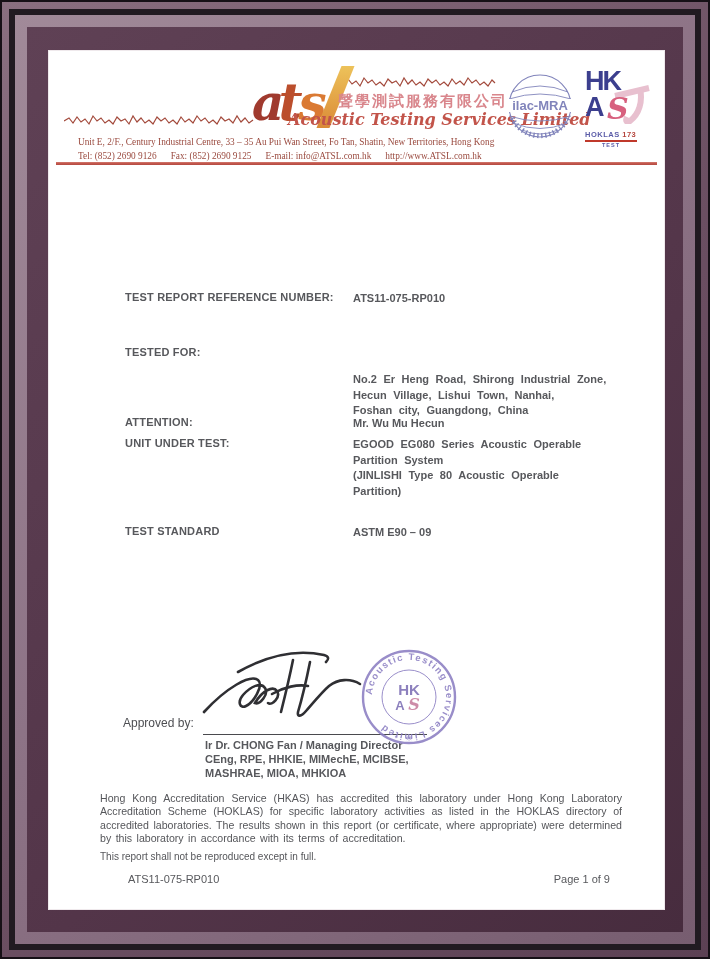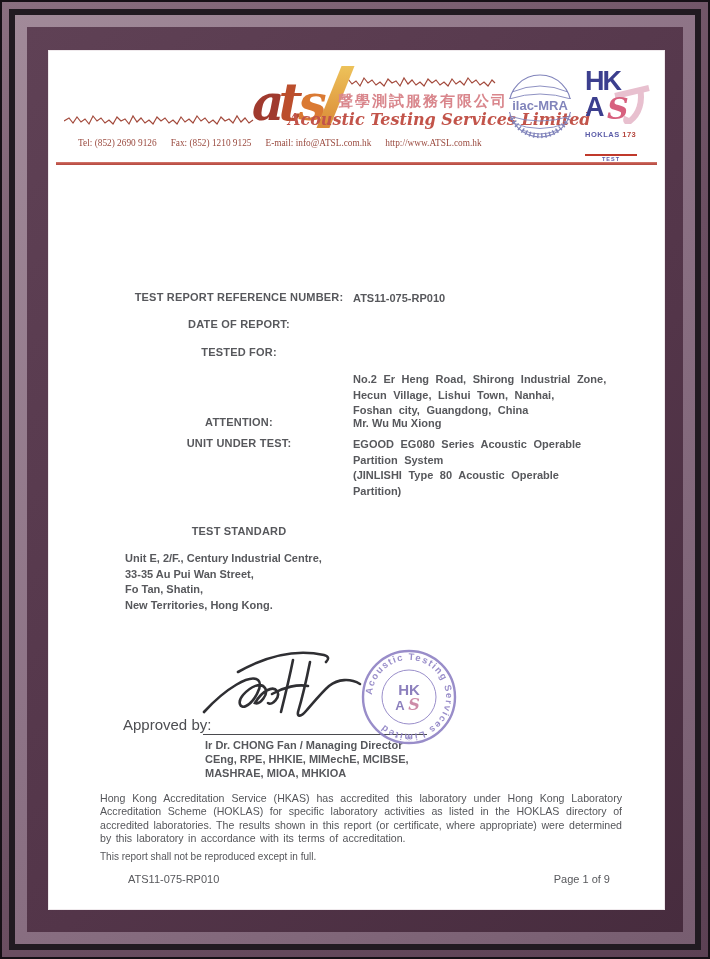--- a/index.html
+++ b/index.html
@@ -37,39 +37,39 @@
   .en-name { position:absolute; left:240px; top:60px; width:215px; font-size:16px; white-space:nowrap;
              font-family:"DejaVu Serif", serif; font-style:italic; font-weight:bold; color:#c2544a; }
 
   .addr { position:absolute; left:30px; top:86px; width:420px; color:#9a4a3f;
           font-family:"Liberation Serif", serif; font-size:9.3px; line-height:13px; white-space:nowrap; }
   .addr .contact { display:flex; gap:14px; margin-top:1px; }
 
   .ilac { position:absolute; left:452px; top:22px; }
   .hkas { position:absolute; left:537px; top:16px; width:66px; }
   .hoklas-line { margin-top:2px; font-size:7.5px; font-weight:bold; color:#5b5ca8; letter-spacing:0.5px;
-                 border-bottom:2px solid #c0392b; padding-bottom:15px; width:52px; white-space:nowrap; }
+                 border-bottom:2px solid #c0392b; padding-bottom:1px; width:52px; white-space:nowrap; }
   .hoklas-line .n173 { color:#b5453c; }
   .hoklas-test { font-size:5.5px; font-weight:bold; color:#5b5ca8; letter-spacing:1px; width:52px; text-align:center; }
 
   .red-rule { position:absolute; left:8px; right:8px; top:112px; height:3px;
               background:linear-gradient(180deg,#d27d72 0%,#c4584e 45%,#b34a42 100%); }
 
   
   .title { position:absolute; left:75px; top:145px; font-size:21.5px; font-weight:bold;
            color:#55565a; line-height:26px; white-space:pre-line; letter-spacing:0.2px; }
 
   
   .frow { position:absolute; left:77px; width:498px; display:flex; }
-  .flabel { width:228px; flex:none; font-size:11px; font-weight:bold; color:#57585c; letter-spacing:0.2px;text-align:center; }
+  .flabel { width:228px; flex:none; font-size:11px; font-weight:bold; color:#57585c; letter-spacing:0.2px; }
   .fvalue { flex:1; font-size:11px; font-weight:bold; color:#57585c; line-height:15.5px; white-space:pre-line; }
   .fvalue.just { word-spacing:3.5px; }
 
   
-  .approved-label { position:absolute; left:75px; top:666px; font-size:15px; color:#4d4e52; }
+  .approved-label { position:absolute; left:75px; top:666px; font-size:12px; color:#4d4e52; }
   .sig-svg { position:absolute; left:150px; top:592px; }
   .sig-line { position:absolute; left:155px; top:684px; width:224px; border-top:1.5px solid #4a4a4e; }
   .sig-names { position:absolute; left:157px; top:688px; font-size:11px; font-weight:bold;
                color:#57585c; line-height:14px; white-space:pre-line; }
   .stamp { position:absolute; left:310px; top:596px; opacity:0.88; }
 
   
   .foot-para { position:absolute; left:52px; top:742px; width:522px; font-size:10.6px; color:#55565a;
                line-height:13.4px; text-align:justify; word-spacing:1.5px; }
   .foot-note { position:absolute; left:52px; top:801px; font-size:10px; color:#55565a; }
@@ -102,23 +102,24 @@
         <span class="la">a</span>
         <span class="lt">t</span>
         <span class="ls">s</span>
         <span class="logo-slash"></span>
       </div>
 
       <div class="cn-name">聲學測試服務有限公司</div>
       <div class="en-name">Acoustic Testing Services Limited</div>
 
       <div class="addr">
+        <div>Unit E, 2/F., Century Industrial Centre, 33 – 35 Au Pui Wan Street, Fo Tan, Shatin, New Territories, Hong Kong</div>
         <div class="contact">
           <span>Tel: (852) 2690 9126</span>
-          <span>Fax: (852) 1210 9125</span>
+          <span>Fax: (852) 2690 9125</span>
           <span>E-mail: info@ATSL.com.hk</span>
           <span>http://www.ATSL.com.hk</span>
         </div>
       </div>
 
       <svg class="ilac" width="80" height="72" viewBox="0 0 80 72">
         <circle cx="40" cy="34" r="31" fill="none" stroke="#8184bb" stroke-width="1.1"></circle>
         <path d="M12,20 Q40,8 68,20" fill="none" stroke="#8184bb" stroke-width="0.9"></path>
         <path d="M9,27 Q40,17 71,27" fill="none" stroke="#8184bb" stroke-width="0.9"></path>
         <path d="M9,44 Q40,54 71,44" fill="none" stroke="#8184bb" stroke-width="0.9"></path>
@@ -143,50 +144,46 @@
 
       <div class="red-rule"></div>
     </div>
 
 
     <div class="frow" style="top:241px">
       <div class="flabel">TEST REPORT REFERENCE NUMBER:</div>
       <div class="fvalue">ATS11-075-RP010</div>
     </div>
     <div class="frow" style="top:268px">
-      <div class="flabel">DATE OF REPORT:</div>
     </div>
     <div class="frow" style="top:296px">
       <div class="flabel">TESTED FOR:</div>
     </div>
     <div class="frow" style="top:322px">
       <div class="flabel"></div>
       <div class="fvalue just">No.2 Er Heng Road, Shirong Industrial Zone,
 Hecun Village, Lishui Town, Nanhai,
 Foshan city, Guangdong, China</div>
     </div>
     <div class="frow" style="top:366px">
       <div class="flabel">ATTENTION:</div>
-      <div class="fvalue">Mr. Wu Mu Xiong</div>
+      <div class="fvalue">Mr. Wu Mu Hecun</div>
     </div>
     <div class="frow" style="top:387px">
       <div class="flabel">UNIT UNDER TEST:</div>
       <div class="fvalue just">EGOOD EG080 Series Acoustic Operable
 Partition System
 (JINLISHI Type 80 Acoustic Operable
 Partition)</div>
     </div>
     <div class="frow" style="top:475px">
       <div class="flabel">TEST STANDARD</div>
+      <div class="fvalue">ASTM E90 – 09</div>
     </div>
     <div class="frow" style="top:501px">
-      <div class="fvalue">Unit E, 2/F., Century Industrial Centre,
-33-35 Au Pui Wan Street,
-Fo Tan, Shatin,
-New Territories, Hong Kong.</div>
     </div>
 
     <div class="approved-label">Approved by:</div>
 
     <svg class="sig-svg" width="170" height="92" viewBox="0 0 170 92">
       <g fill="none" stroke="#2f2f33" stroke-width="2.6" stroke-linecap="round">
         <path d="M40,30 Q86,4 126,13 Q133,15 128,20"></path>
         <path d="M6,70 C28,46 52,32 60,38 C66,43 56,60 48,64 C42,67 39,60 45,53 C53,44 63,40 67,46 C71,52 62,63 57,61 C64,49 75,43 79,49 C83,55 74,64 70,61"></path>
         <path d="M95,18 C91,38 86,58 83,70"></path>
         <path d="M74,52 C86,45 100,42 110,44"></path>

